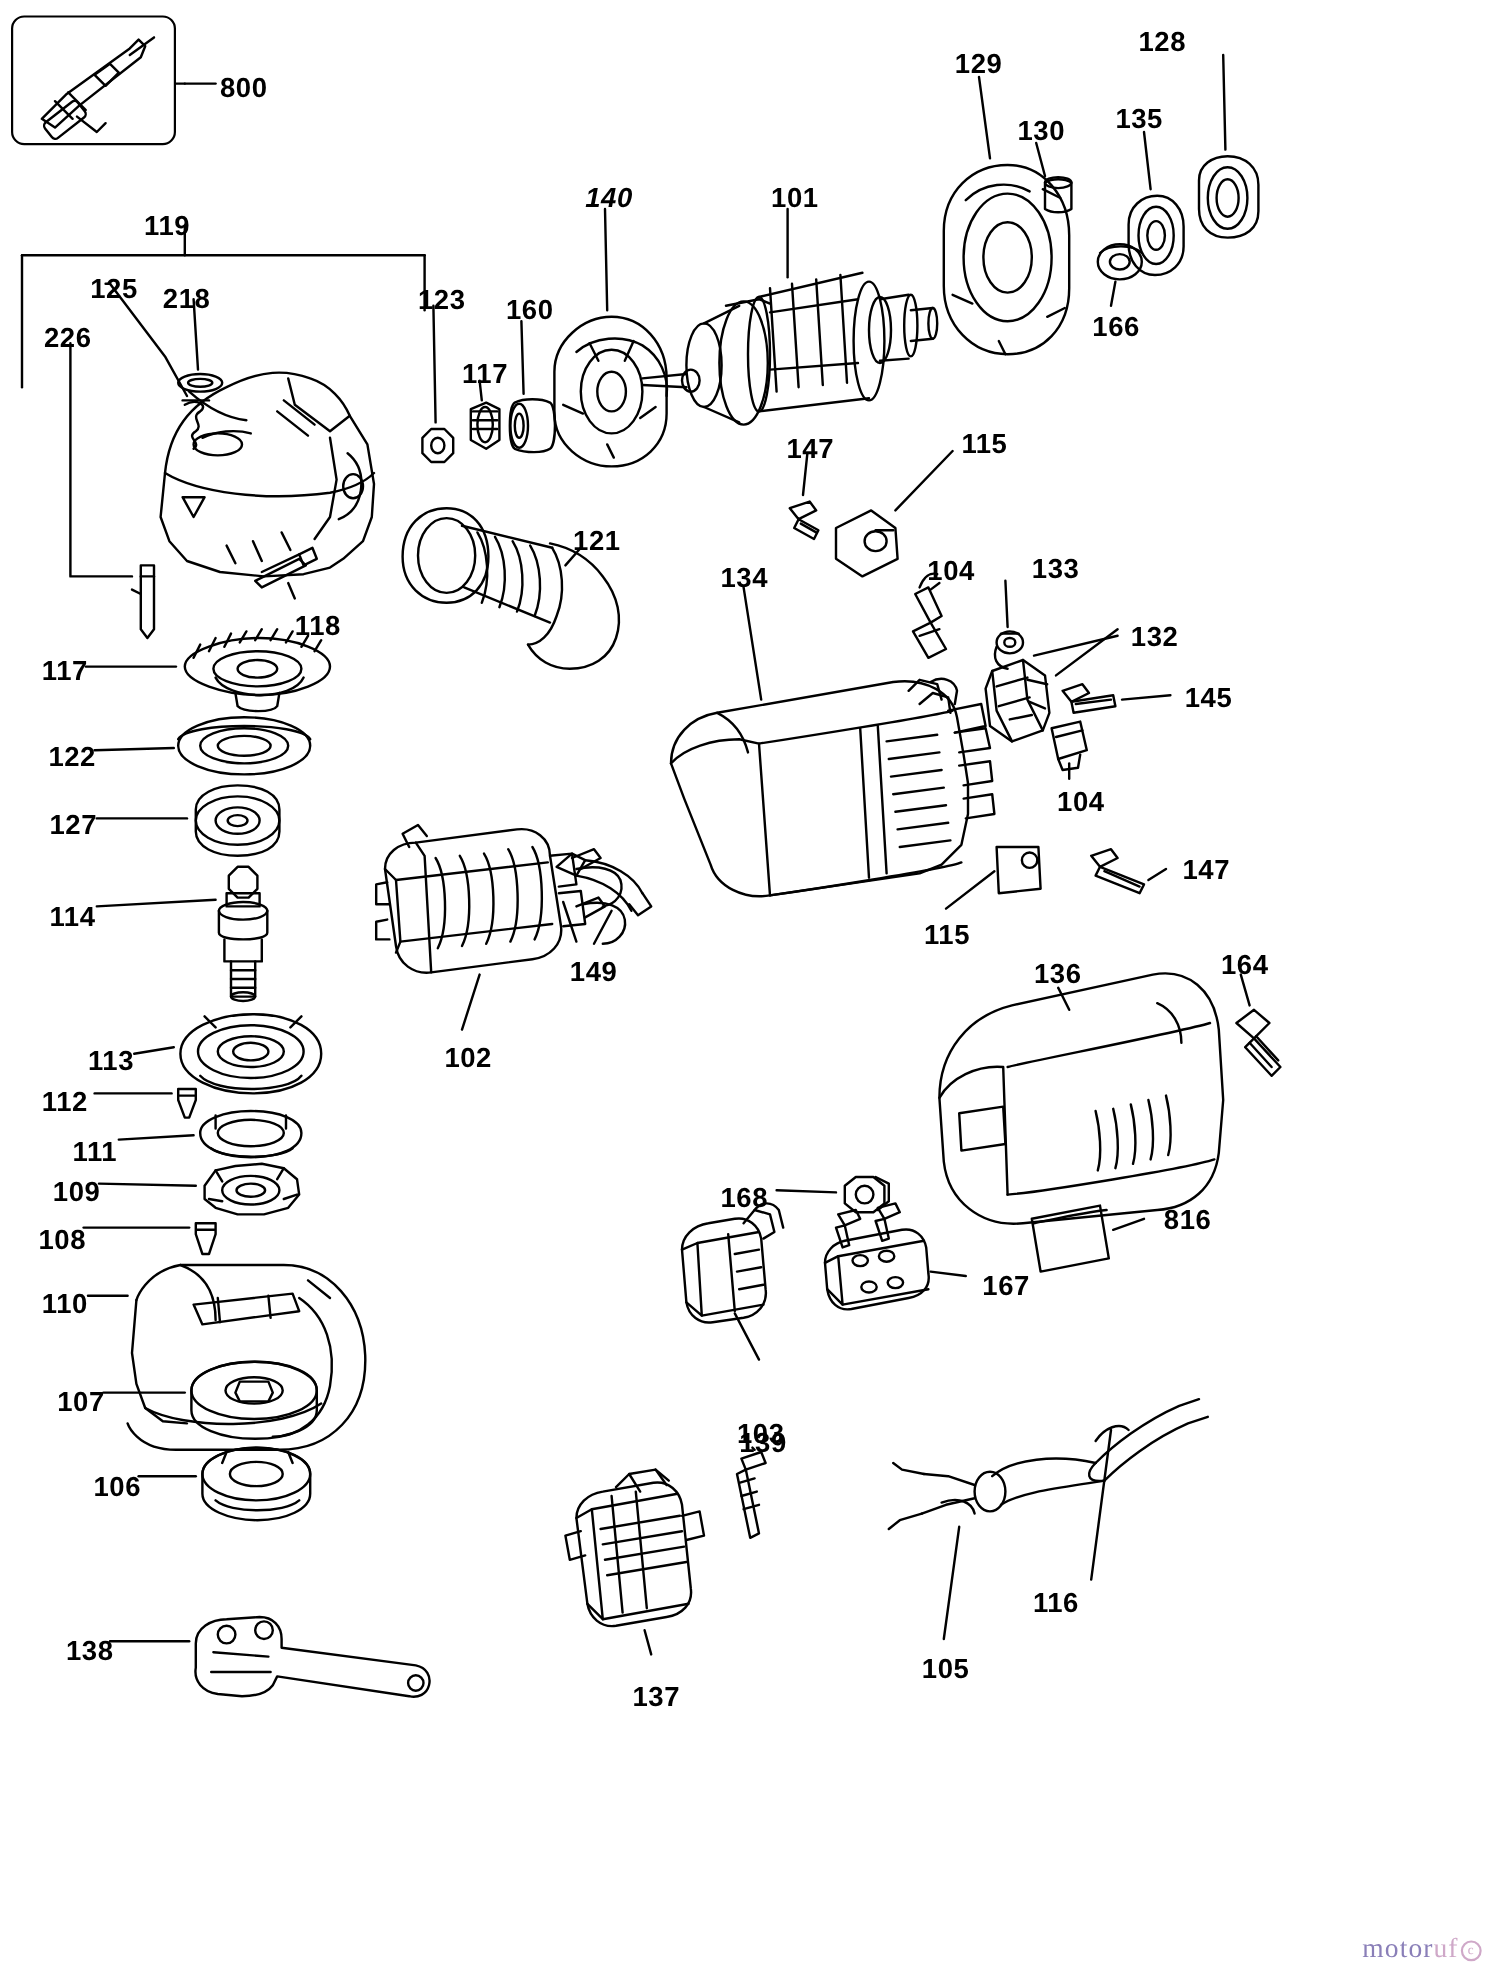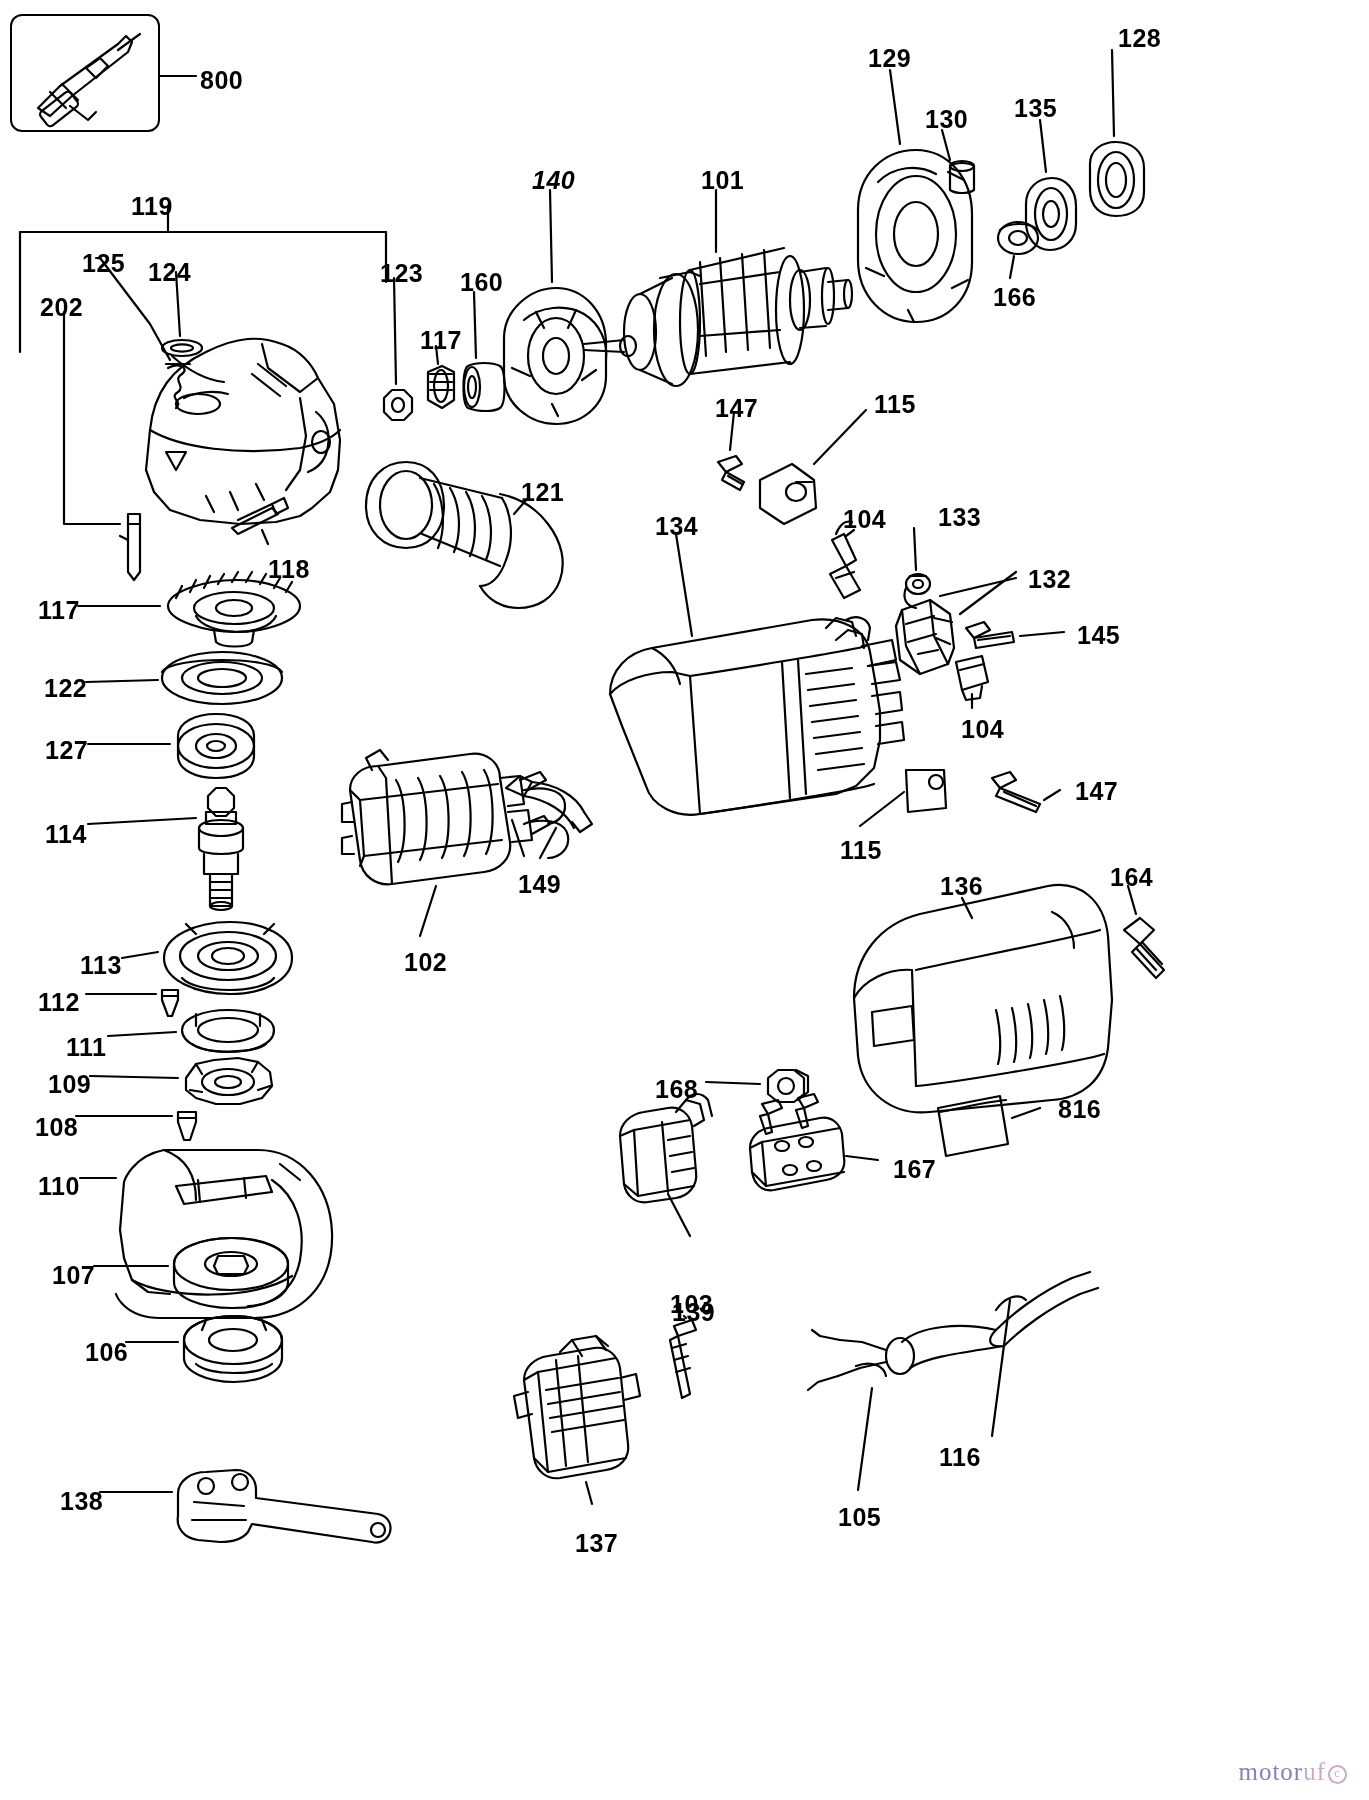--- a/index.html
+++ b/index.html
@@ -618,32 +618,32 @@
       <g>
         <path d="M856 1366 C872 1360 884 1366 886 1376"></path>
       </g>
       <path d="M858 1490 L872 1388"></path>
 
     </g>
   </svg>
 
   <div class="label" style="left:200px;top:66px;">800</div>
   <div class="label" style="left:868px;top:44px;">129</div>
-  <div class="label" style="left:1118px;top:24px;">128</div>
+  <div class="label" style="left:1035px;top:24px;">128</div>
   <div class="label" style="left:925px;top:105px;">130</div>
   <div class="label" style="left:1014px;top:94px;">135</div>
   <div class="label" style="left:131px;top:192px;text-align:right;">119</div>
   <div class="label" style="left:532px;top:166px;font-style:italic;">140</div>
   <div class="label" style="left:701px;top:166px;">101</div>
   <div class="label" style="left:82px;top:249px;">125</div>
-  <div class="label" style="left:148px;top:258px;">124</div>
+  <div class="label" style="left:148px;top:258px;">218</div>
   <div class="label" style="left:380px;top:259px;">123</div>
   <div class="label" style="left:460px;top:268px;">160</div>
   <div class="label" style="left:993px;top:283px;">166</div>
-  <div class="label" style="left:40px;top:293px;">202</div>
+  <div class="label" style="left:40px;top:293px;">226</div>
   <div class="label" style="left:420px;top:326px;">117</div>
   <div class="label" style="left:715px;top:394px;">147</div>
   <div class="label" style="left:874px;top:390px;">115</div>
   <div class="label" style="left:521px;top:478px;">121</div>
   <div class="label" style="left:655px;top:512px;">134</div>
   <div class="label" style="left:843px;top:505px;">104</div>
   <div class="label" style="left:903px;top:503px;margin-left:35px;">133</div>
   <div class="label" style="left:268px;top:555px;">118</div>
   <div class="label" style="left:1028px;top:565px;">132</div>
   <div class="label" style="left:1077px;top:621px;">145</div>

